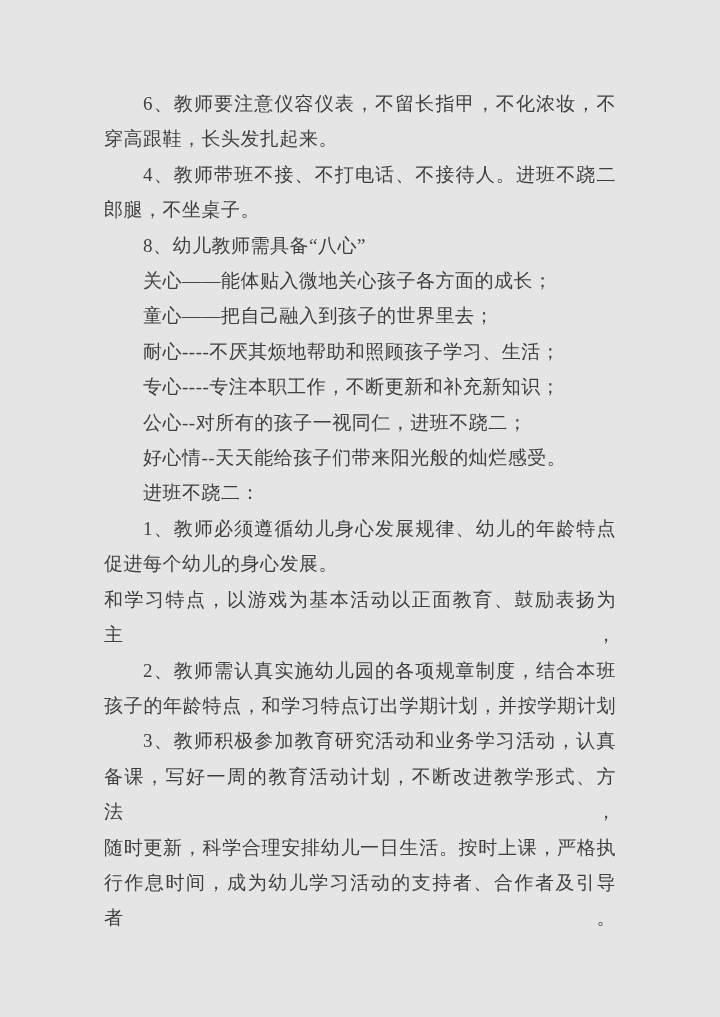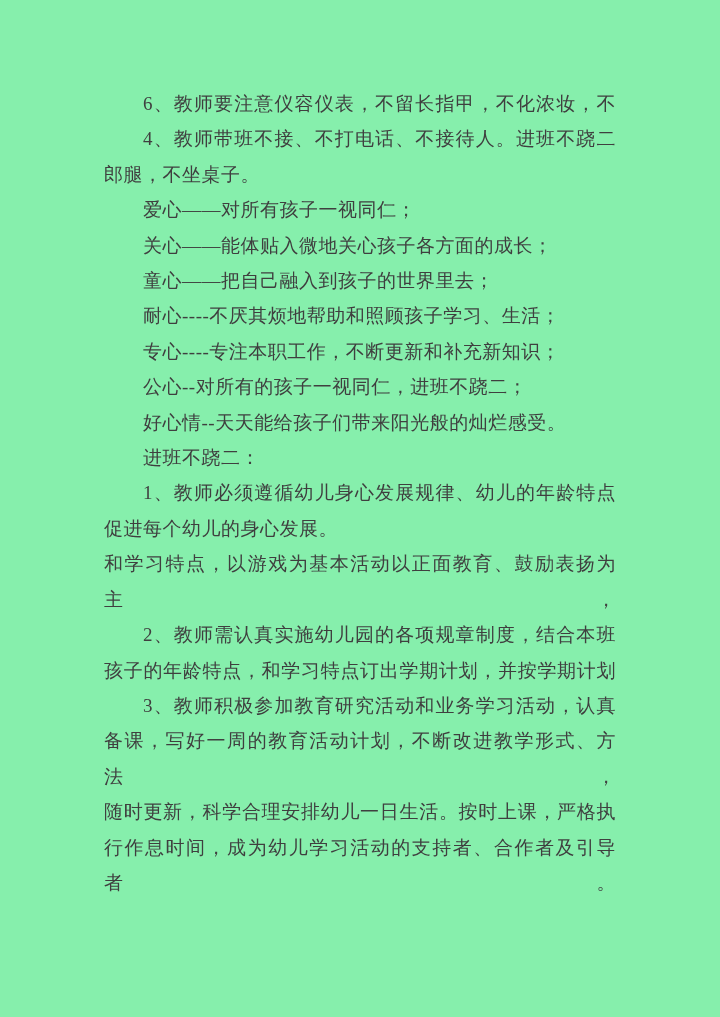--- a/index.html
+++ b/index.html
@@ -4,21 +4,21 @@
 <style>
   html, body {
     margin: 0;
     padding: 0;
     background: #ffffff;
   }
   .page {
     position: relative;
     width: 720px;
     height: 1017px;
-    background: #86efac;
+    background: #e5e5e5;
     overflow: hidden;
   }
   .doc-body {
     position: absolute;
     top: 86px;
     left: 104px;
     width: 512px;
     font-family: "Liberation Serif", "DejaVu Serif", serif;
     font-size: 19px;
     line-height: 35.4px;
@@ -38,23 +38,24 @@
     text-align: justify;
     text-align-last: justify;
   }
 </style>
 </head>
 <body>
 
 <div class="page">
   <div class="doc-body">
     <div class="line indent full">6、教师要注意仪容仪表，不留长指甲，不化浓妆，不</div>
+    <div class="line">穿高跟鞋，长头发扎起来。</div>
     <div class="line indent full">4、教师带班不接、不打电话、不接待人。进班不跷二</div>
     <div class="line">郎腿，不坐桌子。</div>
-    <div class="line indent">爱心——对所有孩子一视同仁；</div>
+    <div class="line indent">8、幼儿教师需具备“八心”</div>
     <div class="line indent">关心——能体贴入微地关心孩子各方面的成长；</div>
     <div class="line indent">童心——把自己融入到孩子的世界里去；</div>
     <div class="line indent">耐心----不厌其烦地帮助和照顾孩子学习、生活；</div>
     <div class="line indent">专心----专注本职工作，不断更新和补充新知识；</div>
     <div class="line indent">公心--对所有的孩子一视同仁，进班不跷二；</div>
     <div class="line indent">好心情--天天能给孩子们带来阳光般的灿烂感受。</div>
     <div class="line indent">进班不跷二：</div>
     <div class="line indent full">1、教师必须遵循幼儿身心发展规律、幼儿的年龄特点</div>
     <div class="line">促进每个幼儿的身心发展。</div>
     <div class="line full">和学习特点，以游戏为基本活动以正面教育、鼓励表扬为主，</div>

